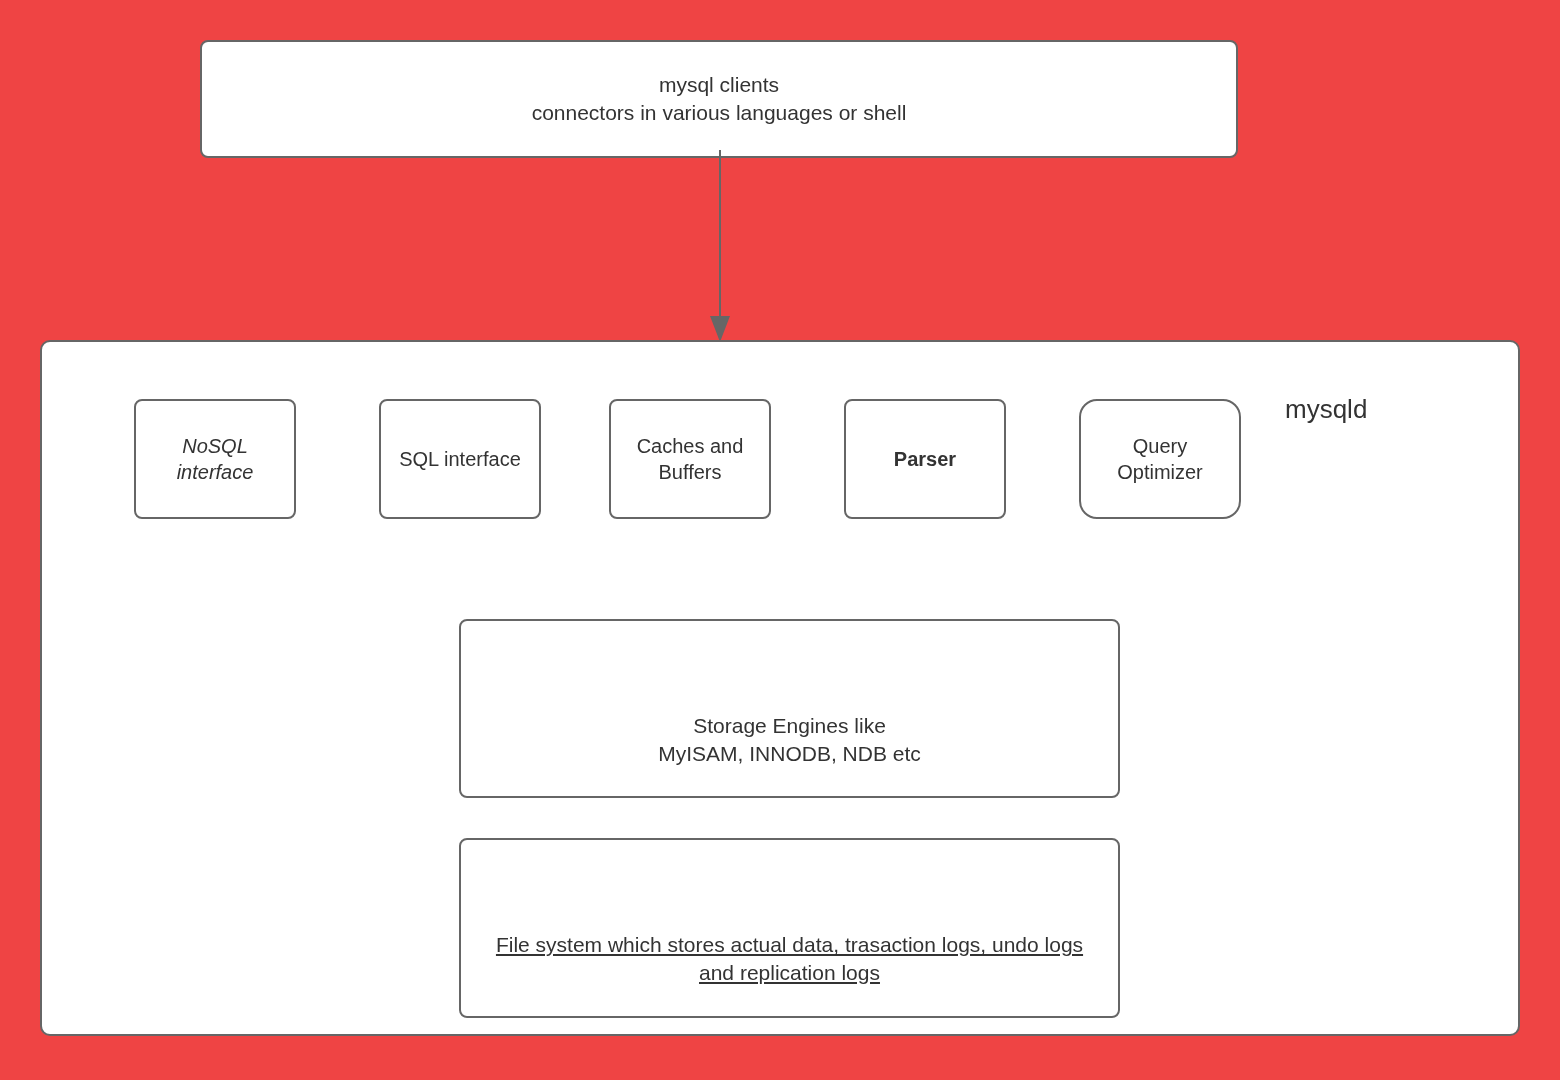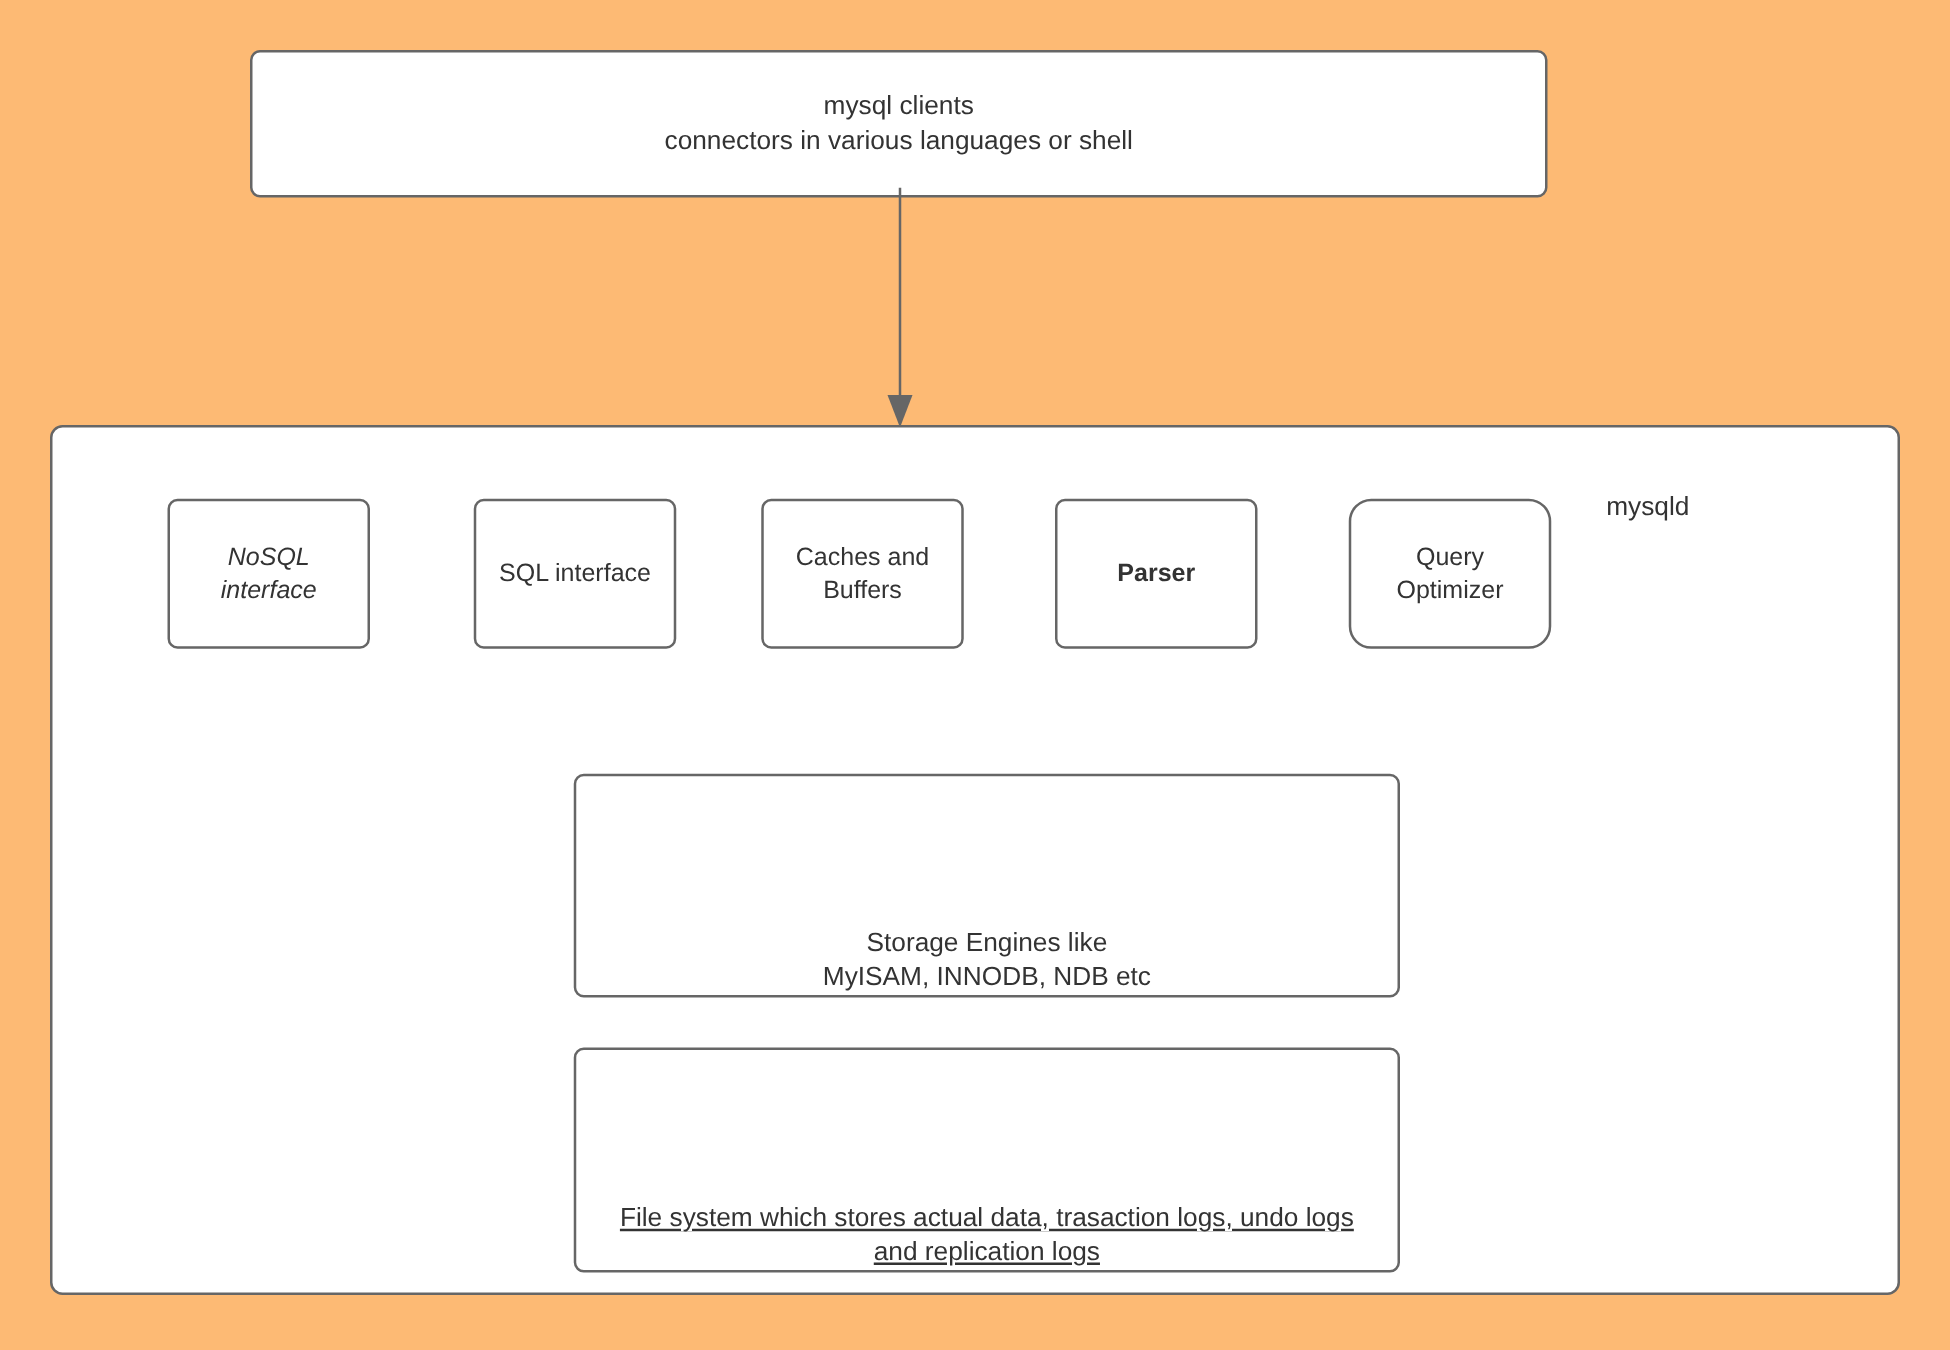--- a/index.html
+++ b/index.html
@@ -9,21 +9,21 @@
     background: #ffffff;
   }
   body {
     font-family: "Liberation Sans", sans-serif;
     color: #333333;
   }
   #canvas {
     position: relative;
     width: 1560px;
     height: 1080px;
-    background: #fdba74;
+    background: #ef4444;
     overflow: hidden;
   }
   .node {
     position: absolute;
     box-sizing: border-box;
     background: #ffffff;
     border: 2px solid #666666;
     border-radius: 8px;
     display: flex;
     align-items: center;
@@ -49,21 +49,21 @@
     top: 340px;
     width: 1480px;
     height: 696px;
     border-radius: 10px;
     display: block;
   }
   #mysqld-label {
     position: absolute;
     left: 1285px;
     top: 394px;
-    font-size: 21px;
+    font-size: 26px;
     color: #333333;
     white-space: nowrap;
   }
 
   
   .component {
     top: 399px;
     width: 162px;
     height: 120px;
     font-size: 20px;
@@ -72,21 +72,21 @@
   #node-sql        { left: 379px; }
   #node-caches     { left: 609px; }
   #node-parser     { left: 844px; font-weight: bold; }
   #node-optimizer  { left: 1079px; border-radius: 18px; }
 
   
   .wide {
     left: 459px;
     width: 661px;
     font-size: 21px;
-    align-items: flex-end;
+    align-items: center;
   }
   #node-storage {
     top: 619px;
     height: 179px;
     padding-top: 62px;
   }
   #node-filesystem {
     top: 838px;
     height: 180px;
     padding-top: 62px;

